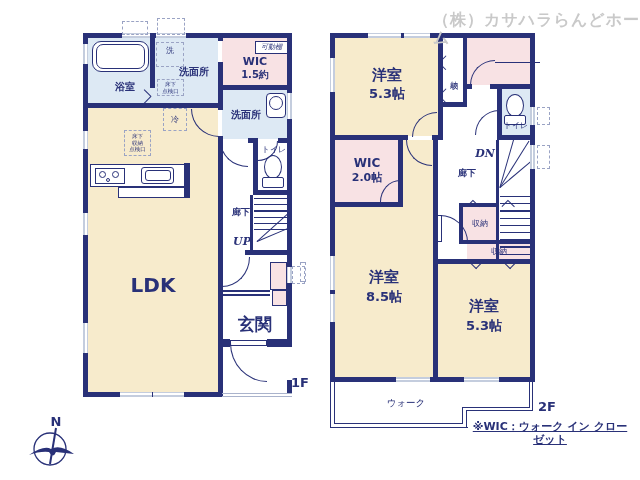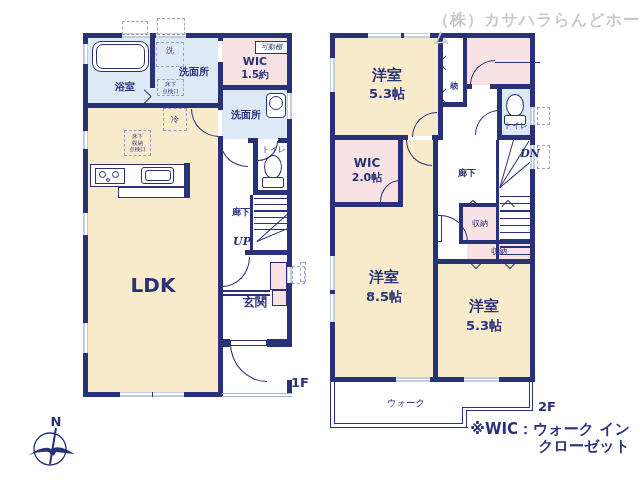--- a/index.html
+++ b/index.html
@@ -217,40 +217,40 @@
   <div class="lbl" style="left:255px;top:41px;width:33px;height:13px;border:1px solid var(--wall);background:#fff;display:flex;align-items:center;justify-content:center;">
     <span class="lbl" style="position:static;font-size:7px;font-style:italic;">可動棚</span>
   </div>
   <div class="lbl b" style="left:237px;top:56px;width:36px;font-size:11px;">WIC</div>
   <div class="lbl" style="left:237px;top:69px;width:36px;font-size:10px;font-weight:bold;">1.5約</div>
   <div class="lbl" style="left:224px;top:109px;width:44px;font-size:10px;font-weight:bold;">洗面所</div>
   <div class="lbl" style="left:258px;top:145px;width:32px;font-size:8px;">トイレ</div>
   <div class="lbl" style="left:224px;top:207px;width:34px;font-size:9px;font-weight:bold;">廊下</div>
   <div class="lbl serif b" style="left:230px;top:236px;width:24px;font-size:11px;">UP</div>
   <div class="lbl b" style="left:113px;top:274px;width:80px;font-size:20px;">LDK</div>
-  <div class="lbl b" style="left:236px;top:296px;width:38px;font-size:12px;">玄関</div>
+  <div class="lbl b" style="left:236px;top:315px;width:38px;font-size:17px;">玄関</div>
   <div class="lbl b" style="left:291px;top:376px;width:28px;font-size:13px;text-align:left;">1F</div>
 
   <div class="lbl b" style="left:361px;top:67px;width:52px;font-size:15px;">洋室</div>
   <div class="lbl b" style="left:361px;top:87px;width:52px;font-size:13px;">5.3帖</div>
   <div class="lbl vtext" style="left:449px;top:58px;height:34px;font-size:8px;">収納</div>
   <div class="lbl" style="left:502px;top:121px;width:28px;font-size:8px;">トイレ</div>
-  <div class="lbl serif b" style="left:474px;top:148px;width:22px;font-size:11px;margin-left:45px;">DN</div>
+  <div class="lbl serif b" style="left:474px;top:148px;width:22px;font-size:11px;">DN</div>
   <div class="lbl" style="left:450px;top:168px;width:34px;font-size:9px;font-weight:bold;">廊下</div>
   <div class="lbl b" style="left:345px;top:157px;width:44px;font-size:12px;">WIC</div>
   <div class="lbl b" style="left:345px;top:172px;width:44px;font-size:11px;">2.0帖</div>
   <div class="lbl b" style="left:358px;top:269px;width:52px;font-size:15px;">洋室</div>
   <div class="lbl b" style="left:358px;top:290px;width:52px;font-size:13px;">8.5帖</div>
   <div class="lbl" style="left:464px;top:219px;width:32px;font-size:8px;">収納</div>
   <div class="lbl" style="left:483px;top:247px;width:32px;font-size:8px;">収納</div>
   <div class="lbl b" style="left:458px;top:298px;width:52px;font-size:15px;">洋室</div>
   <div class="lbl b" style="left:458px;top:319px;width:52px;font-size:13px;">5.3帖</div>
   <div class="lbl" style="left:378px;top:398px;width:56px;font-size:9.5px;">ウォーク</div>
   <div class="lbl b" style="left:538px;top:400px;width:28px;font-size:13px;text-align:left;">2F</div>
-  <div class="lbl b" style="left:470px;top:421px;width:160px;font-size:15px;text-align:right;">※WIC：ウォーク イン クローゼット</div>
+  <div class="lbl b" style="left:470px;top:421px;width:160px;font-size:11px;text-align:center;text-decoration:underline;">※WIC：ウォーク イン クローゼット</div>
 
   <svg style="left:20px;top:412px;" width="62" height="62" viewBox="0 0 62 62">
     <circle cx="30" cy="37" r="16" fill="none" stroke="#293178" stroke-width="1.3"></circle>
     <line x1="36" y1="16" x2="30" y2="52" stroke="#293178" stroke-width="2"></line>
     <path d="M9,43 Q24,33 31,37 Q40,32 54,42 L36,40 Q33,47 29,40 Q20,39 9,43 Z" fill="#293178"></path>
     <text x="36" y="14" font-size="13" font-weight="bold" fill="#293178" text-anchor="middle" font-family="DejaVu Sans, sans-serif">N</text>
   </svg>
 
 </div>
 

